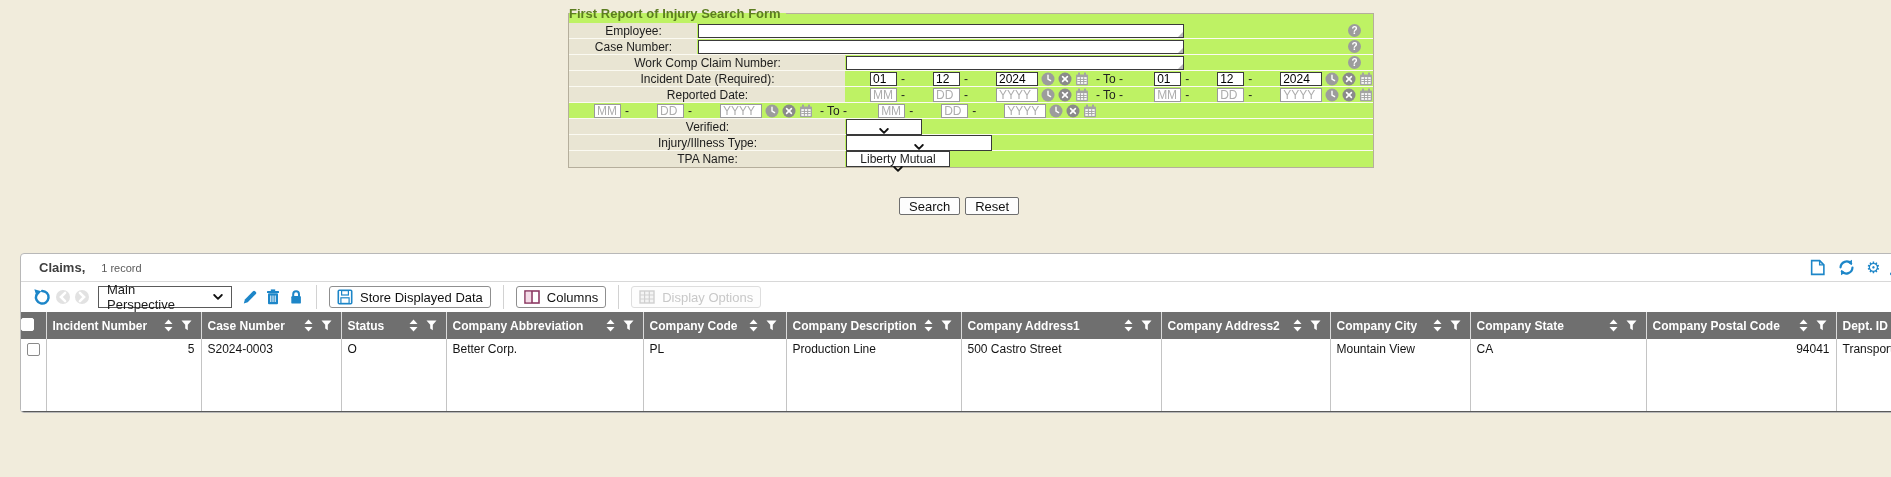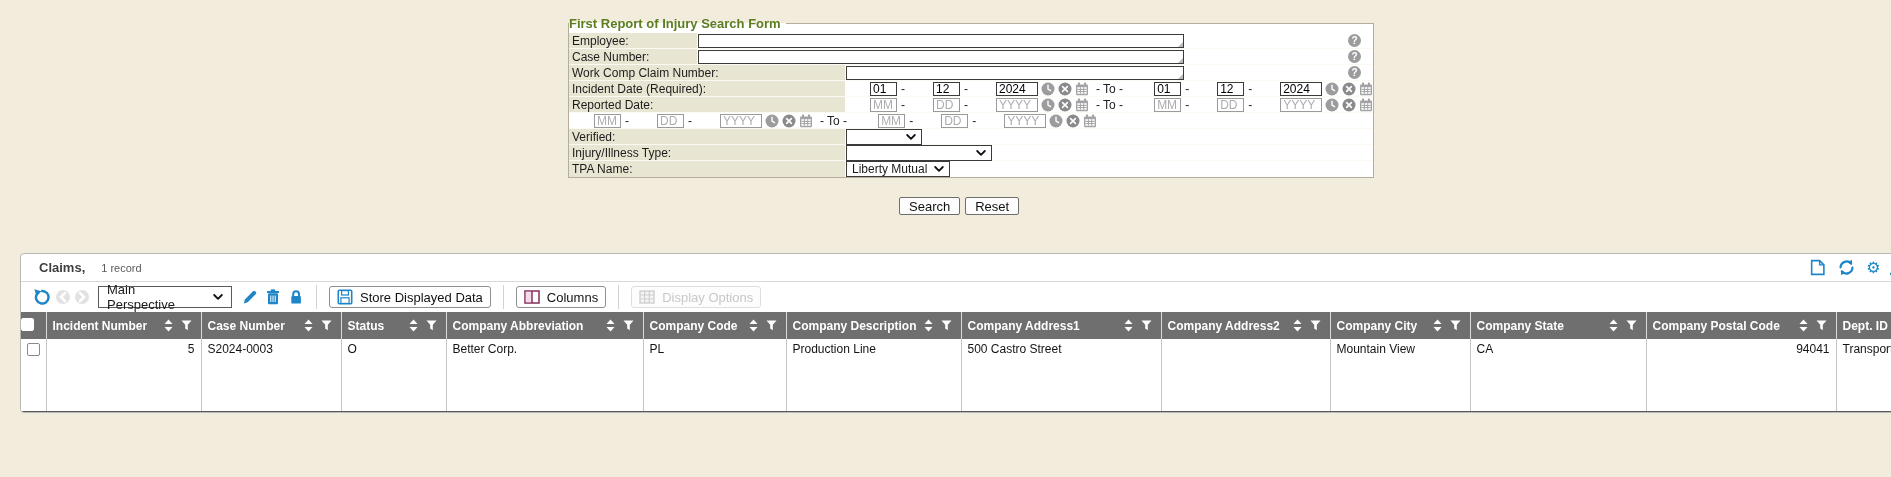--- a/index.html
+++ b/index.html
@@ -1,49 +1,49 @@
 <!DOCTYPE html>
 <html><head>
 <meta charset="utf-8">
 <style>
   * { box-sizing: border-box; margin: 0; padding: 0; }
   html,body { width:1891px; height:477px; overflow:hidden; }
   body { font-family:"Liberation Sans", sans-serif; background:#f1ecdc; position:relative; font-size:12px; color:#1c1c1c; }
 
   
   .search-form {
-    position:absolute; left:568px; top:16px; width:648px;
-    border:1px solid #b5ae9c; background:#ffffff; padding:2px 0 0 0;
+    position:absolute; left:568px; top:6px; width:648px;
+    border:1px solid #b5ae9c; background:#bef264; padding:2px 0 0 0;
   }
   .search-form legend {
     color:#5c7d20; font-weight:bold; font-size:13px; padding:0 5px 0 0; margin-left:0;
   }
   .frow { display:flex; align-items:center; height:16px; border-bottom:1px solid #fbfaf2; }
-  .flabel { width:128px; background:#e9e5d3; height:100%; padding:1px 2px 0 3px; white-space:nowrap; flex:none; }
+  .flabel { width:128px; background:#e9e5d3; height:100%; padding:1px 2px 0 3px; white-space:nowrap; flex:none;text-align:center; }
   .flabel.wide { width:276px; }
   .ffield { flex:1; height:100%; position:relative; display:flex; align-items:center; gap:3px; padding-left:1px; }
   .input-wrap { position:relative; display:inline-flex; }
   .tinput { height:14px; border:1px solid #3a3a3a; font:12px "Liberation Sans",sans-serif; padding:0 2px; background:#fff; }
   .tinput.long { width:486px; }
   .tinput.short { width:338px; }
   .grip { position:absolute; right:1px; bottom:1px; width:0; height:0;
           border-left:5px solid transparent; border-bottom:5px solid #b9b9b9; }
   .help {
     position:absolute; right:12px; top:1px; width:13px; height:13px; border-radius:50%;
     background:#9c9c9c; color:#fff; font-weight:bold; font-size:10px; line-height:13px; text-align:center;
   }
   .dinput { height:14px; border:1px solid #3a3a3a; font:12px "Liberation Sans",sans-serif; padding:0 2px; background:#fff;margin-left:24px; }
   .dinput.mm { width:27px; } .dinput.dd { width:27px; } .dinput.yy { width:42px; }
   .dinput.dis { border-color:#9a9a9a; color:#adadad; }
   .dinput.dis::placeholder { color:#adadad; opacity:1; }
   .dash { color:#222; margin:0 1px; }
   .dicon { width:14px; height:14px; display:inline-block; flex:none; }
   .to-sep { margin:0 4px; color:#222; white-space:nowrap; }
   .fselect { height:16px; border:1px solid #3a3a3a; background:#fff; display:flex; align-items:center;
-             justify-content:space-between; padding:0 5px; font-size:12px; }
+             justify-content:space-between; padding:0 5px; font-size:12px;flex-direction:column; }
   .fselect.verified { width:76px; } .fselect.injury { width:146px; } .fselect.tpa { width:104px; }
   .chev { width:10px; height:6px; flex:none; }
 
   .form-buttons { position:absolute; left:899px; top:197px; display:flex; gap:5px; }
   .form-buttons button {
     font:13px "Liberation Sans",sans-serif; background:#fdfdfd; border:1px solid #6e6e6e;
     border-radius:2px; padding:1px 9px; height:18px; color:#111;
   }
 
   

